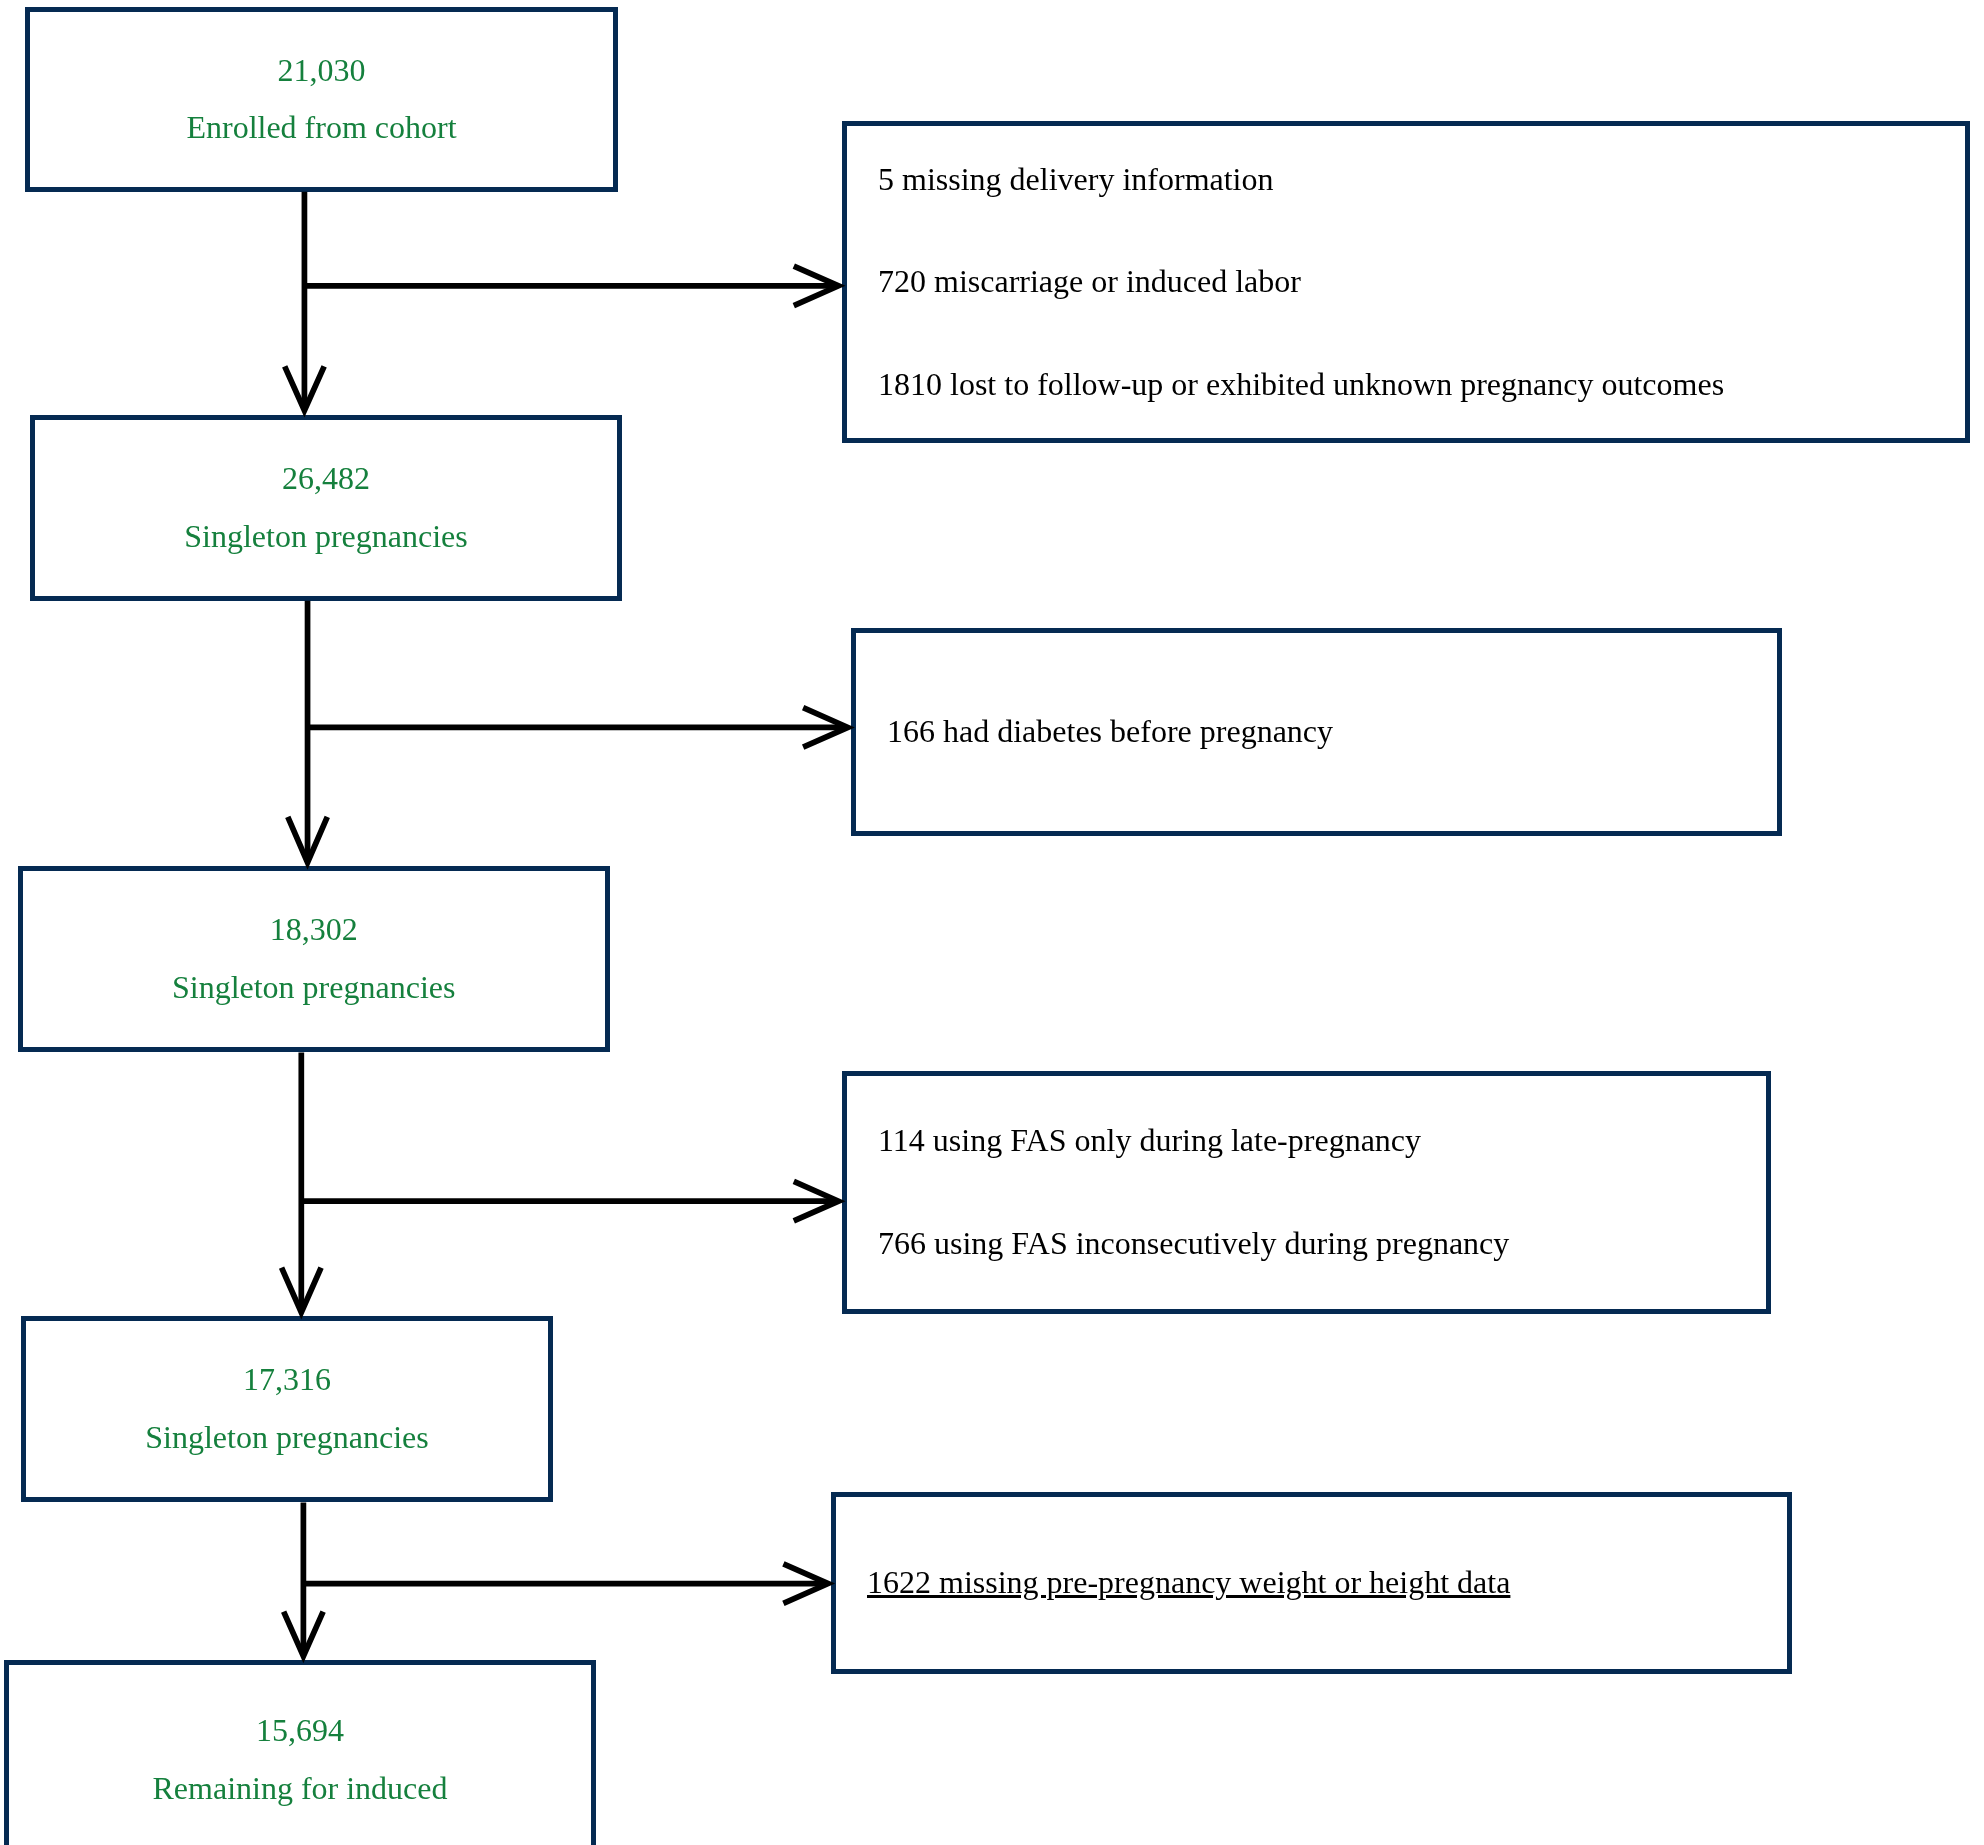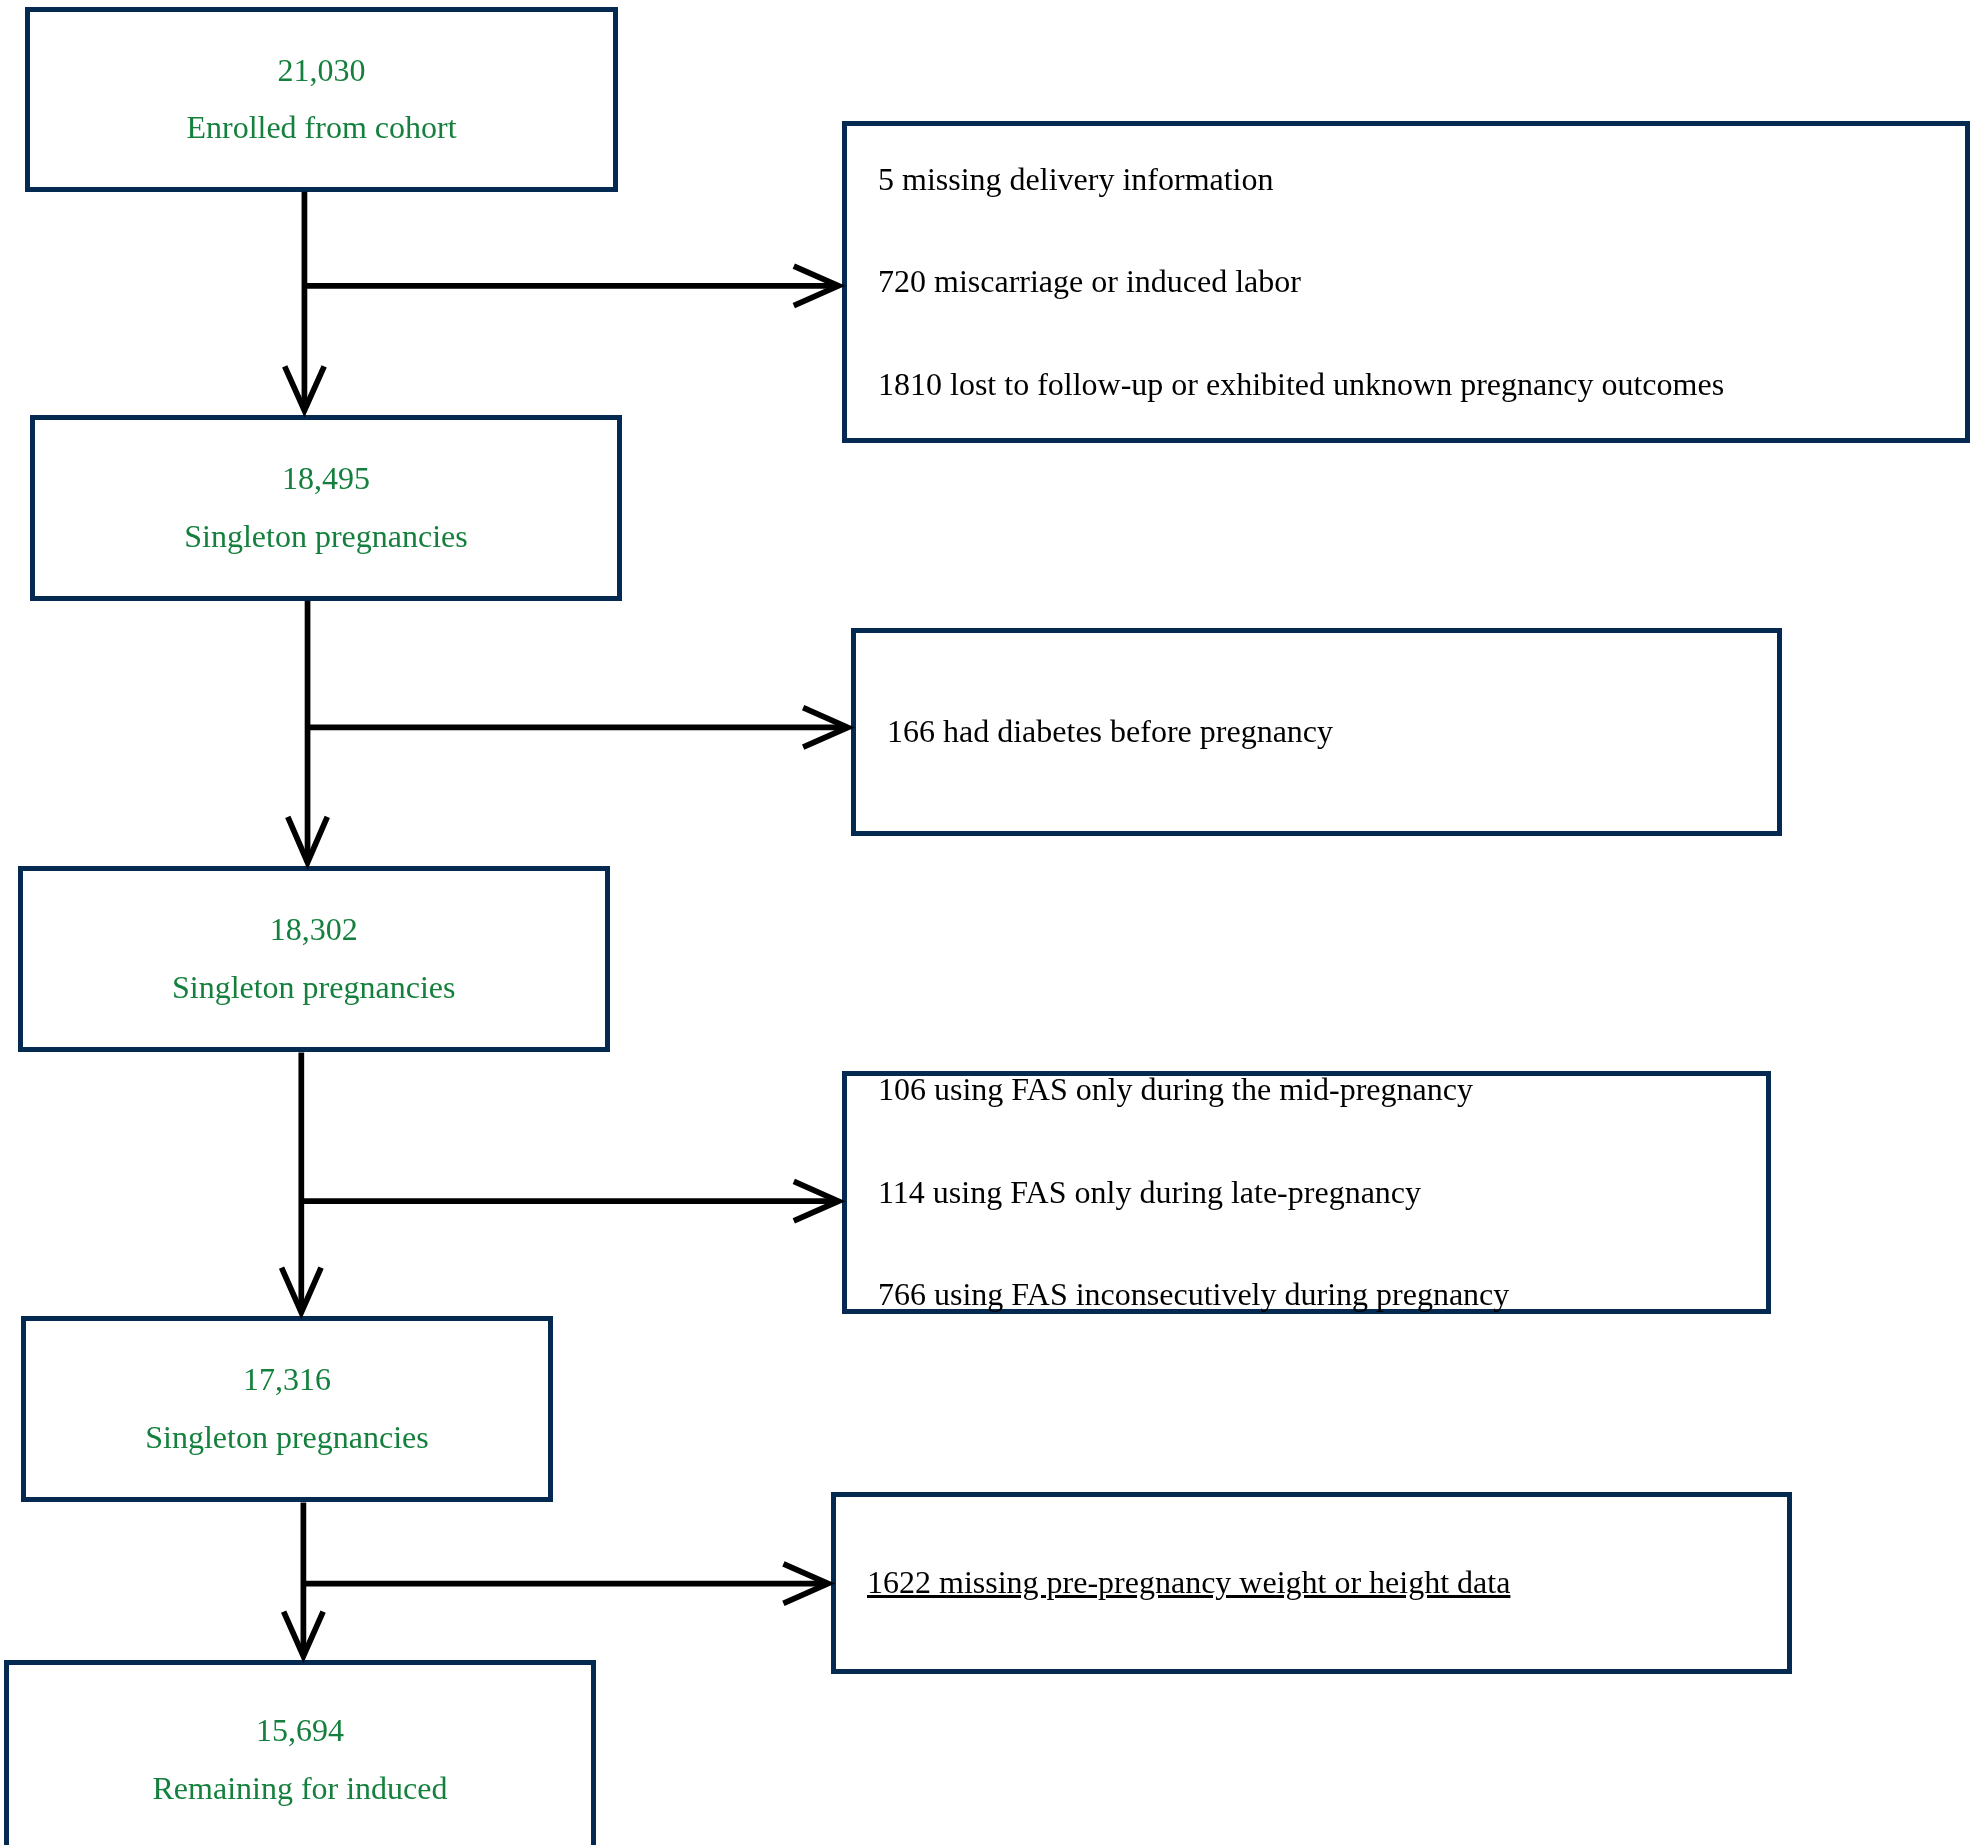--- a/index.html
+++ b/index.html
@@ -75,21 +75,21 @@
 <body>
 
 <div id="canvas">
 
   <div class="node" style="left:25px; top:6.8px; width:593px; height:185px;">
     <div class="line count">21,030</div>
     <div class="line">Enrolled from cohort</div>
   </div>
 
   <div class="node" style="left:30px; top:415px; width:592px; height:186px;">
-    <div class="line count">18,495</div>
+    <div class="line count">26,482</div>
     <div class="line">Singleton pregnancies</div>
   </div>
 
   <div class="node" style="left:17.7px; top:866px; width:592px; height:186px;">
     <div class="line count">18,302</div>
     <div class="line">Singleton pregnancies</div>
   </div>
 
   <div class="node" style="left:21px; top:1316px; width:532px; height:186px;">
     <div class="line count">17,316</div>
@@ -105,21 +105,20 @@
     <div class="line">5 missing delivery information</div>
     <div class="line">720 miscarriage or induced labor</div>
     <div class="line">1810 lost to follow-up or exhibited unknown pregnancy outcomes</div>
   </div>
 
   <div class="exclusion" style="left:851px; top:628px; width:931px; height:208px;">
     <div class="line">166 had diabetes before pregnancy</div>
   </div>
 
   <div class="exclusion multi" style="left:842px; top:1071px; width:929px; height:243px;">
-    <div class="line">106 using FAS only during the mid-pregnancy</div>
     <div class="line">114 using FAS only during late-pregnancy</div>
     <div class="line">766 using FAS inconsecutively during pregnancy</div>
   </div>
 
   <div class="exclusion" style="left:831px; top:1492px; width:961px; height:182px;text-decoration:underline;">
     <div class="line">1622 missing pre-pregnancy weight or height data</div>
   </div>
 
   <svg class="wires" viewBox="0 0 3821 3553">
 

